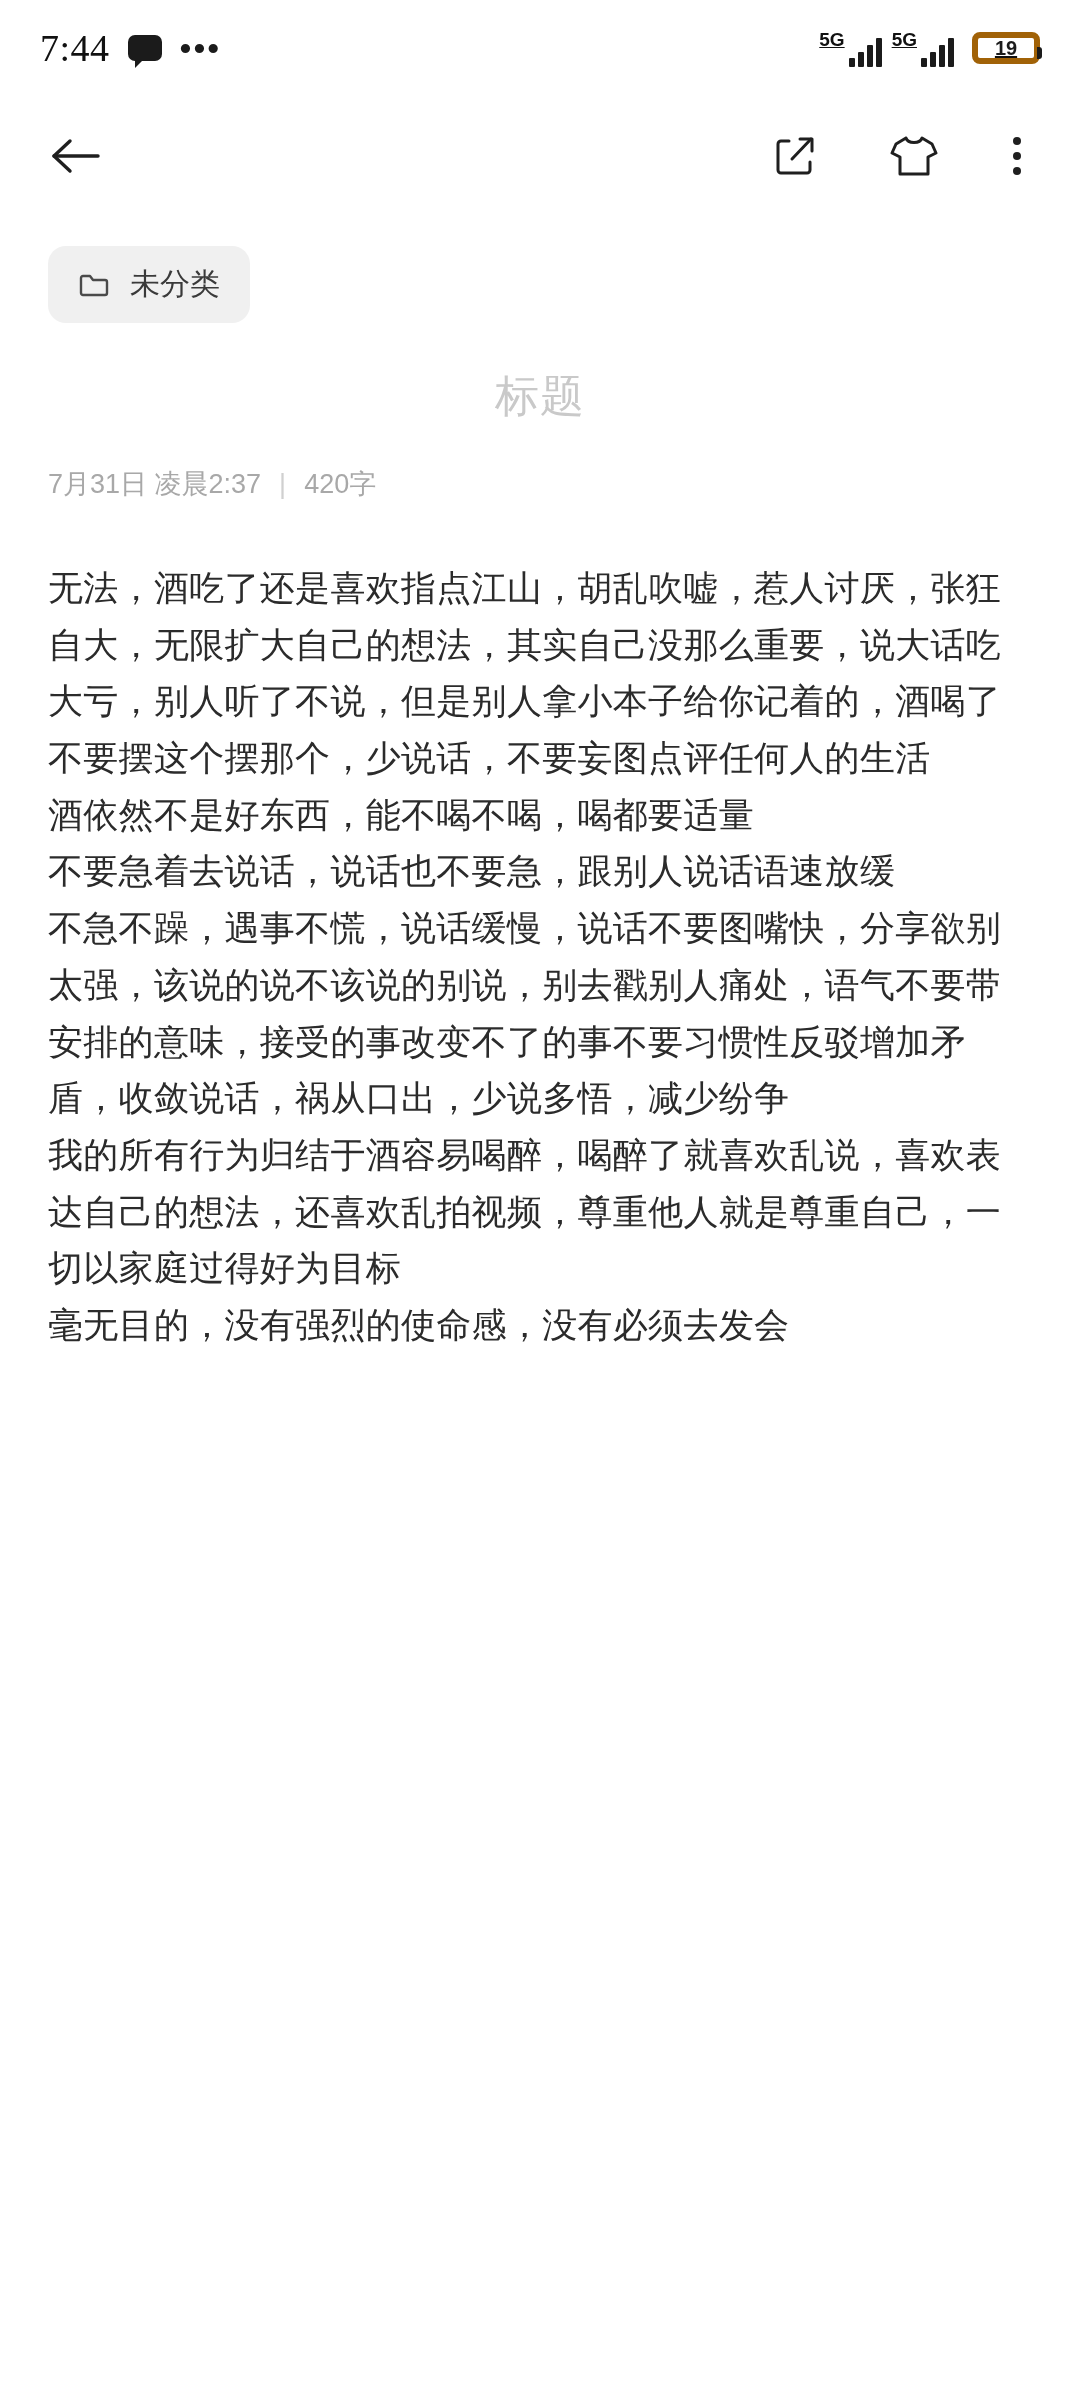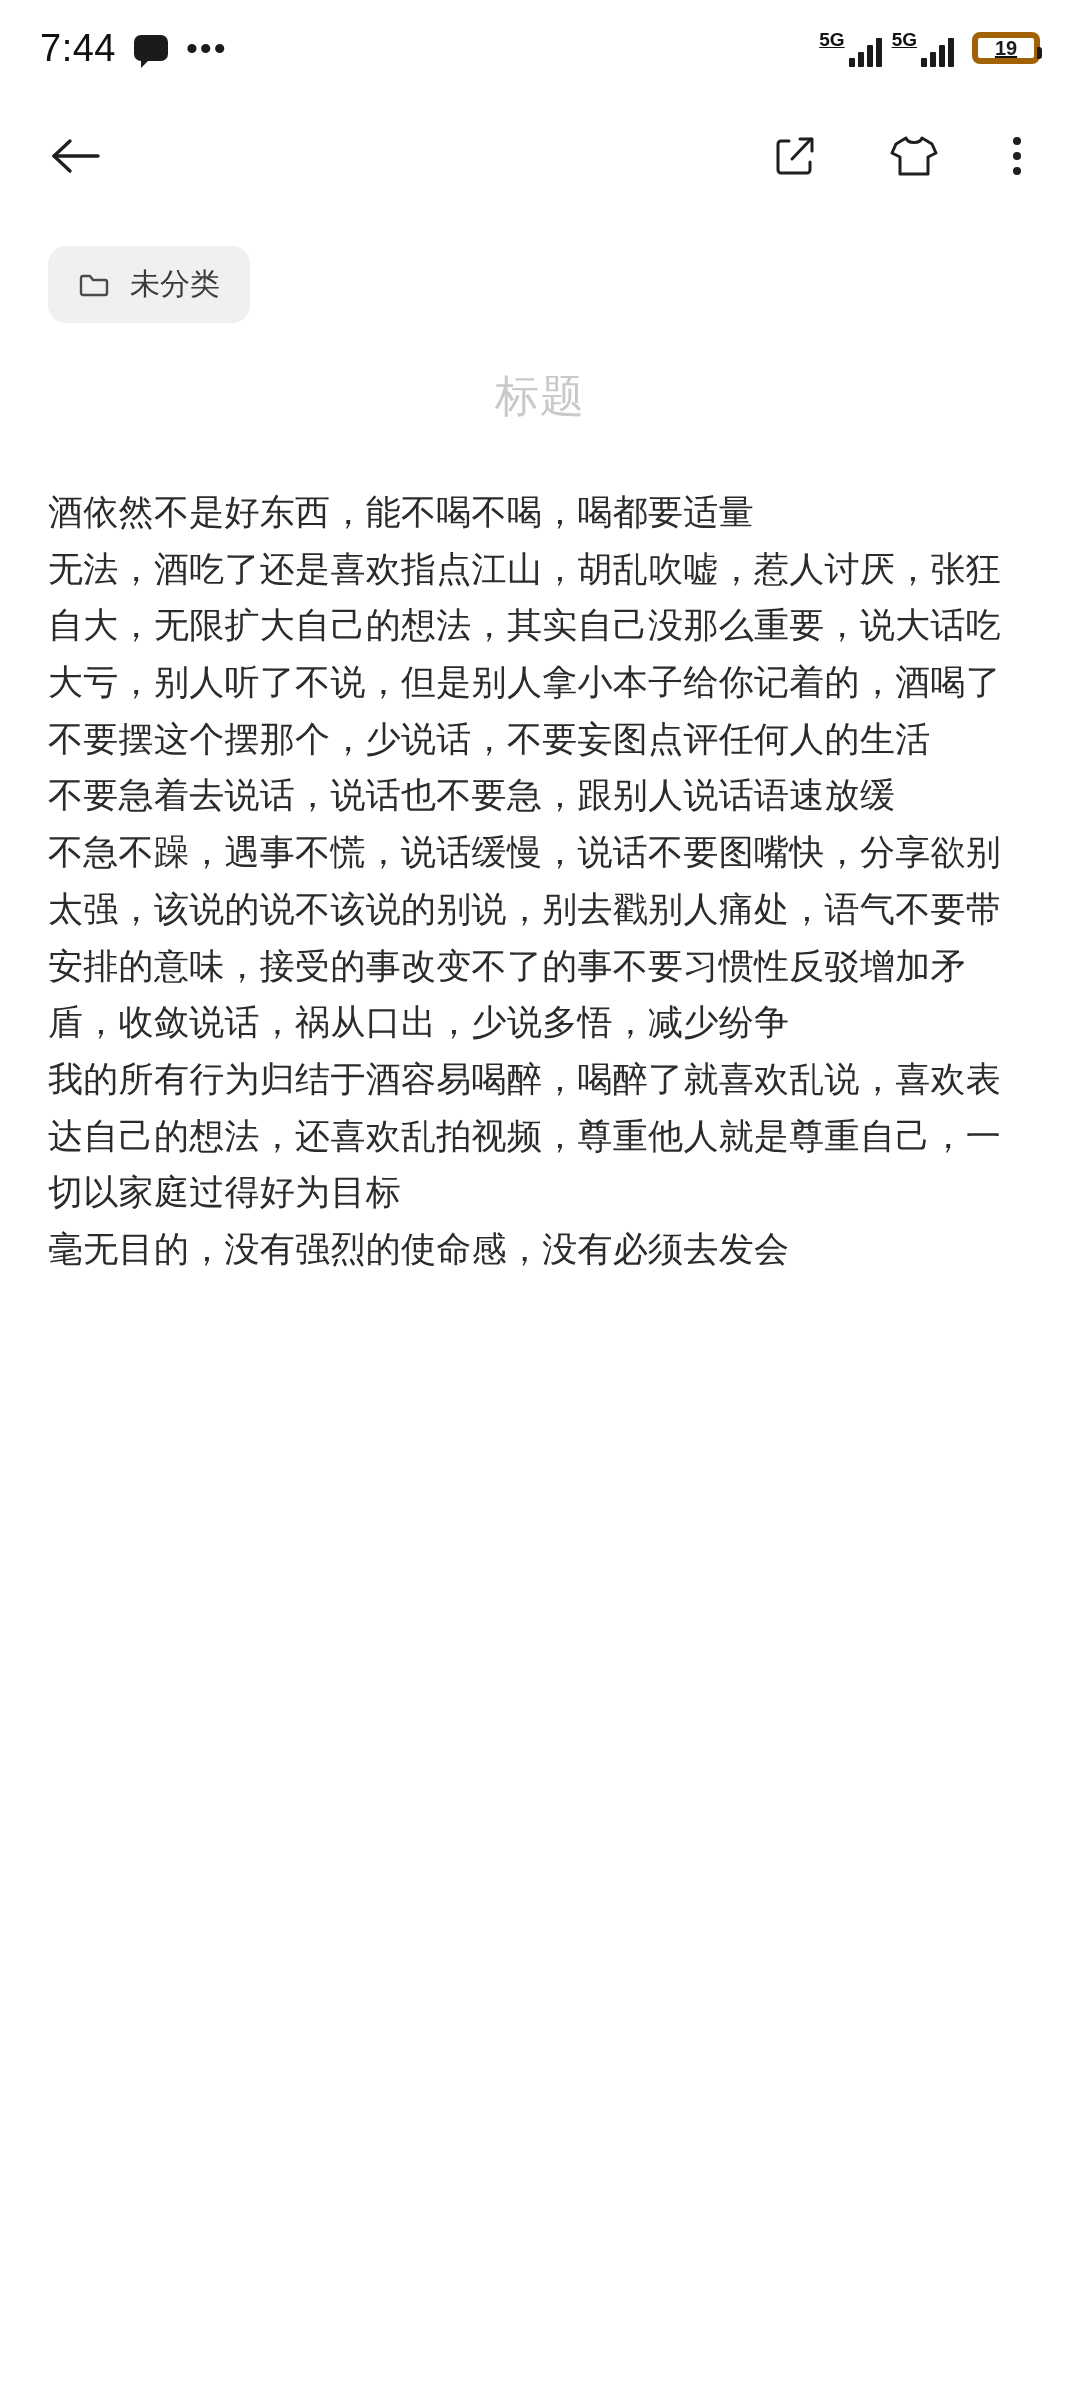--- a/index.html
+++ b/index.html
@@ -21,20 +21,21 @@
   }
   .status-left {
     display: flex;
     align-items: center;
     gap: 18px;
   }
   .status-clock {
     font-size: 38px;
     font-weight: 400;
     letter-spacing: 0.5px;
+    font-family: Liberation Serif, serif;
   }
   .icon-chat {
     width: 34px; height: 26px;
     background: #1b1b1b;
     border-radius: 7px;
     position: relative;
   }
   .icon-chat::after {
     content: "";
     position: absolute;
@@ -214,23 +215,28 @@
     <span class="ic">
       <svg width="32" height="28" viewBox="0 0 32 28" fill="none" stroke="#4a4a4a" stroke-width="2.4" stroke-linejoin="round">
         <path d="M3 7 a2 2 0 0 1 2-2 H12 l3 4 H27 a2 2 0 0 1 2 2 V22 a2 2 0 0 1 -2 2 H5 a2 2 0 0 1 -2 -2 Z"></path>
       </svg>
     </span>
     <span>未分类</span>
   </div>
 
   <div class="doc-title">标题</div>
 
+  <div class="meta-row">
+    <span>7月31日 凌晨2:37</span>
+    <span class="meta-sep">|</span>
+    <span>420字</span>
+  </div>
 
   <div class="body-text">
+    <p>无法，酒吃了还是喜欢指点江山，胡乱吹嘘，惹人讨厌，张狂自大，无限扩大自己的想法，其实自己没那么重要，说大话吃大亏，别人听了不说，但是别人拿小本子给你记着的，酒喝了不要摆这个摆那个，少说话，不要妄图点评任何人的生活</p>
     <p>酒依然不是好东西，能不喝不喝，喝都要适量</p>
-    <p>无法，酒吃了还是喜欢指点江山，胡乱吹嘘，惹人讨厌，张狂自大，无限扩大自己的想法，其实自己没那么重要，说大话吃大亏，别人听了不说，但是别人拿小本子给你记着的，酒喝了不要摆这个摆那个，少说话，不要妄图点评任何人的生活</p>
     <p>不要急着去说话，说话也不要急，跟别人说话语速放缓</p>
     <p>不急不躁，遇事不慌，说话缓慢，说话不要图嘴快，分享欲别太强，该说的说不该说的别说，别去戳别人痛处，语气不要带安排的意味，接受的事改变不了的事不要习惯性反驳增加矛盾，收敛说话，祸从口出，少说多悟，减少纷争</p>
     <p>我的所有行为归结于酒容易喝醉，喝醉了就喜欢乱说，喜欢表达自己的想法，还喜欢乱拍视频，尊重他人就是尊重自己，一切以家庭过得好为目标</p>
     <p>毫无目的，没有强烈的使命感，没有必须去发会</p>
   </div>
 
 </div>
 
 </body></html>

